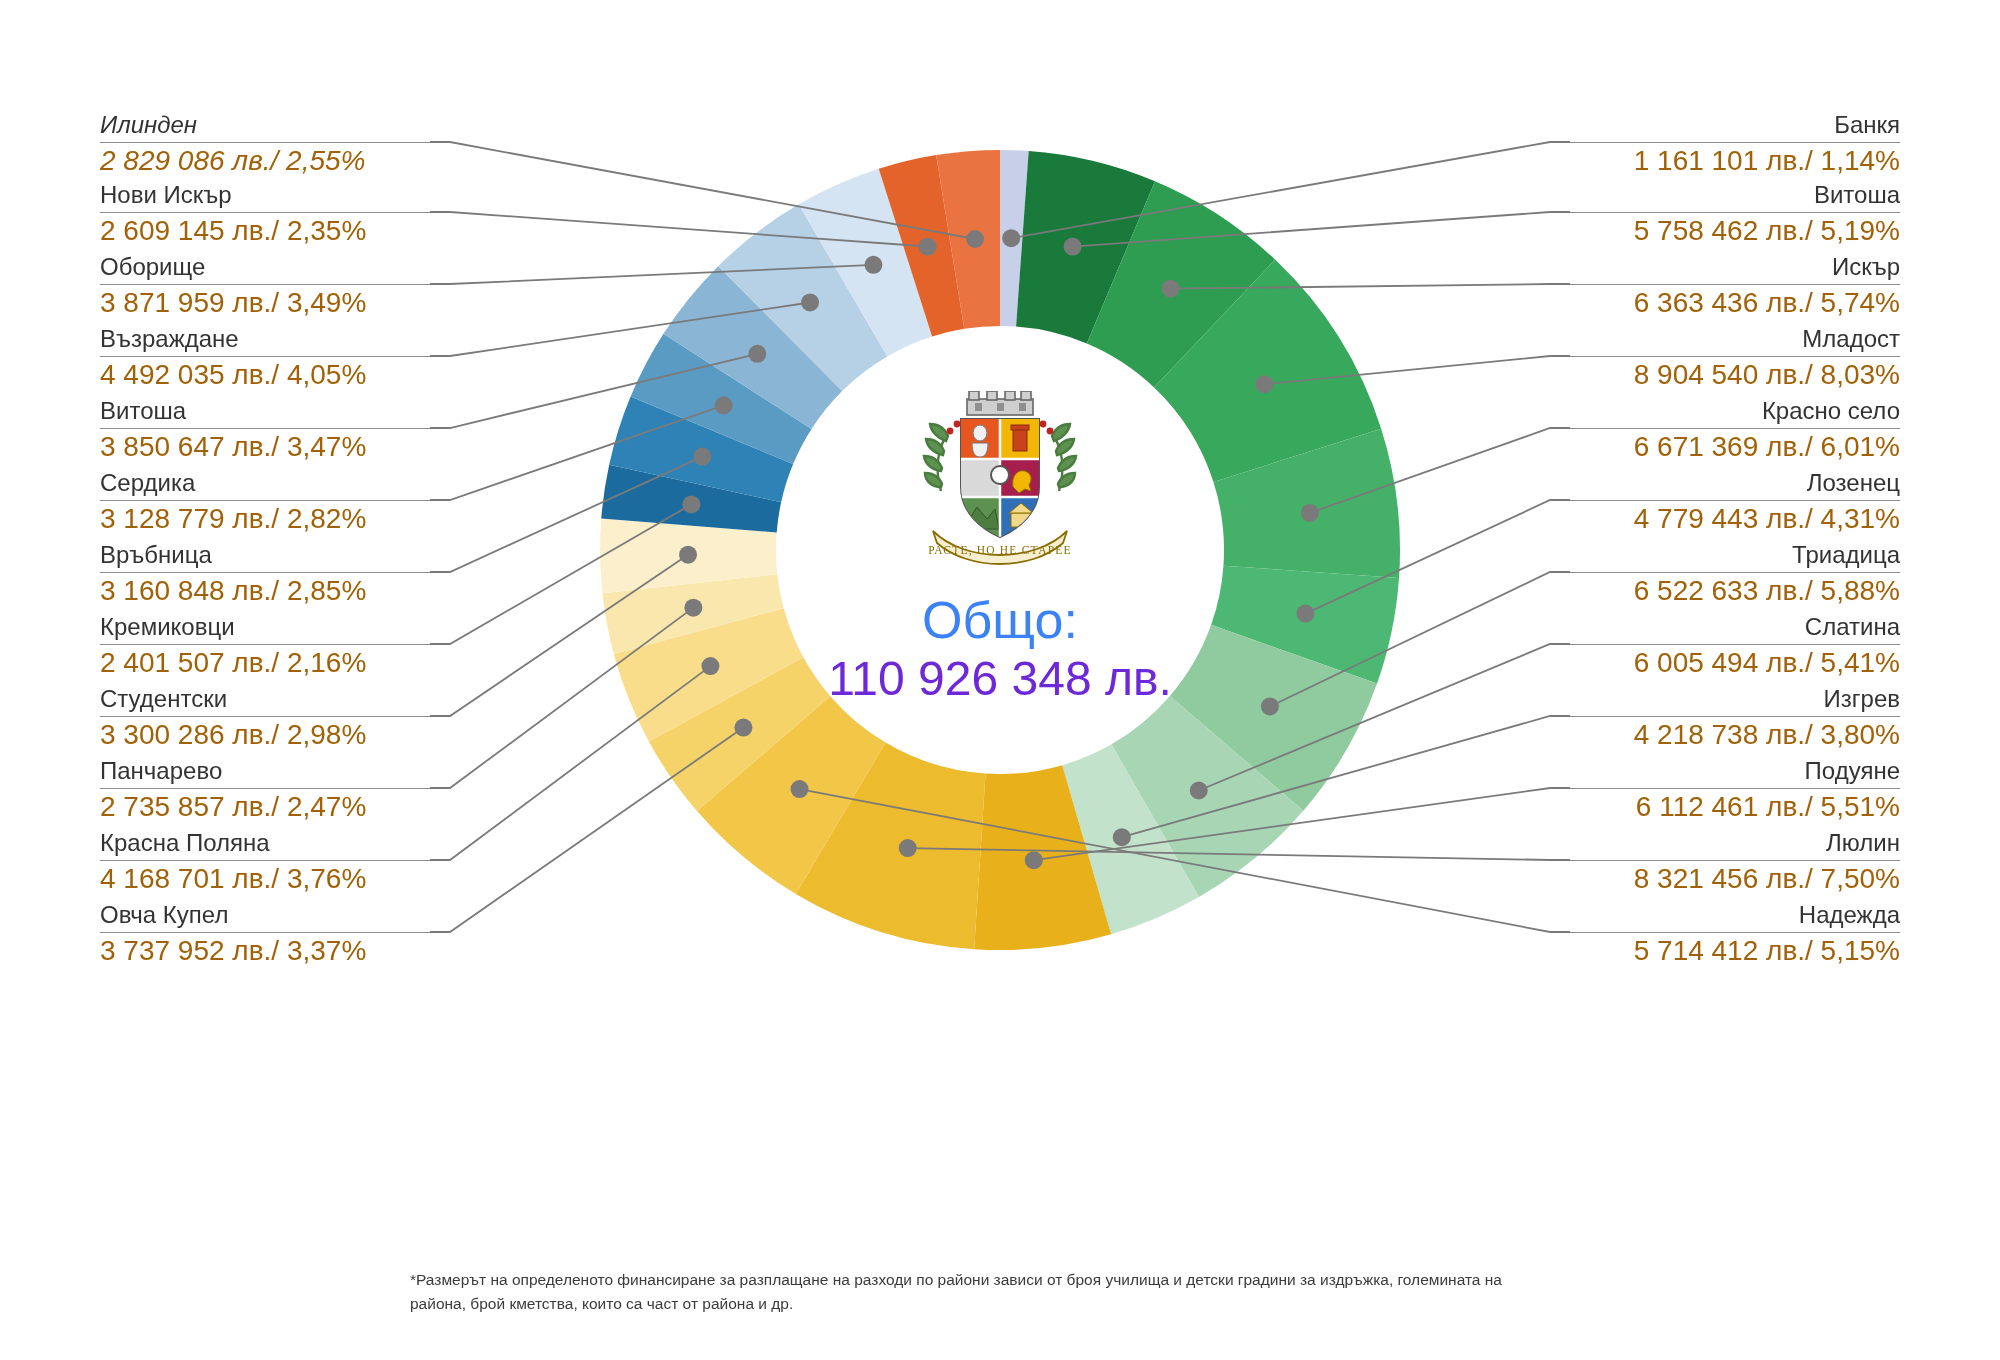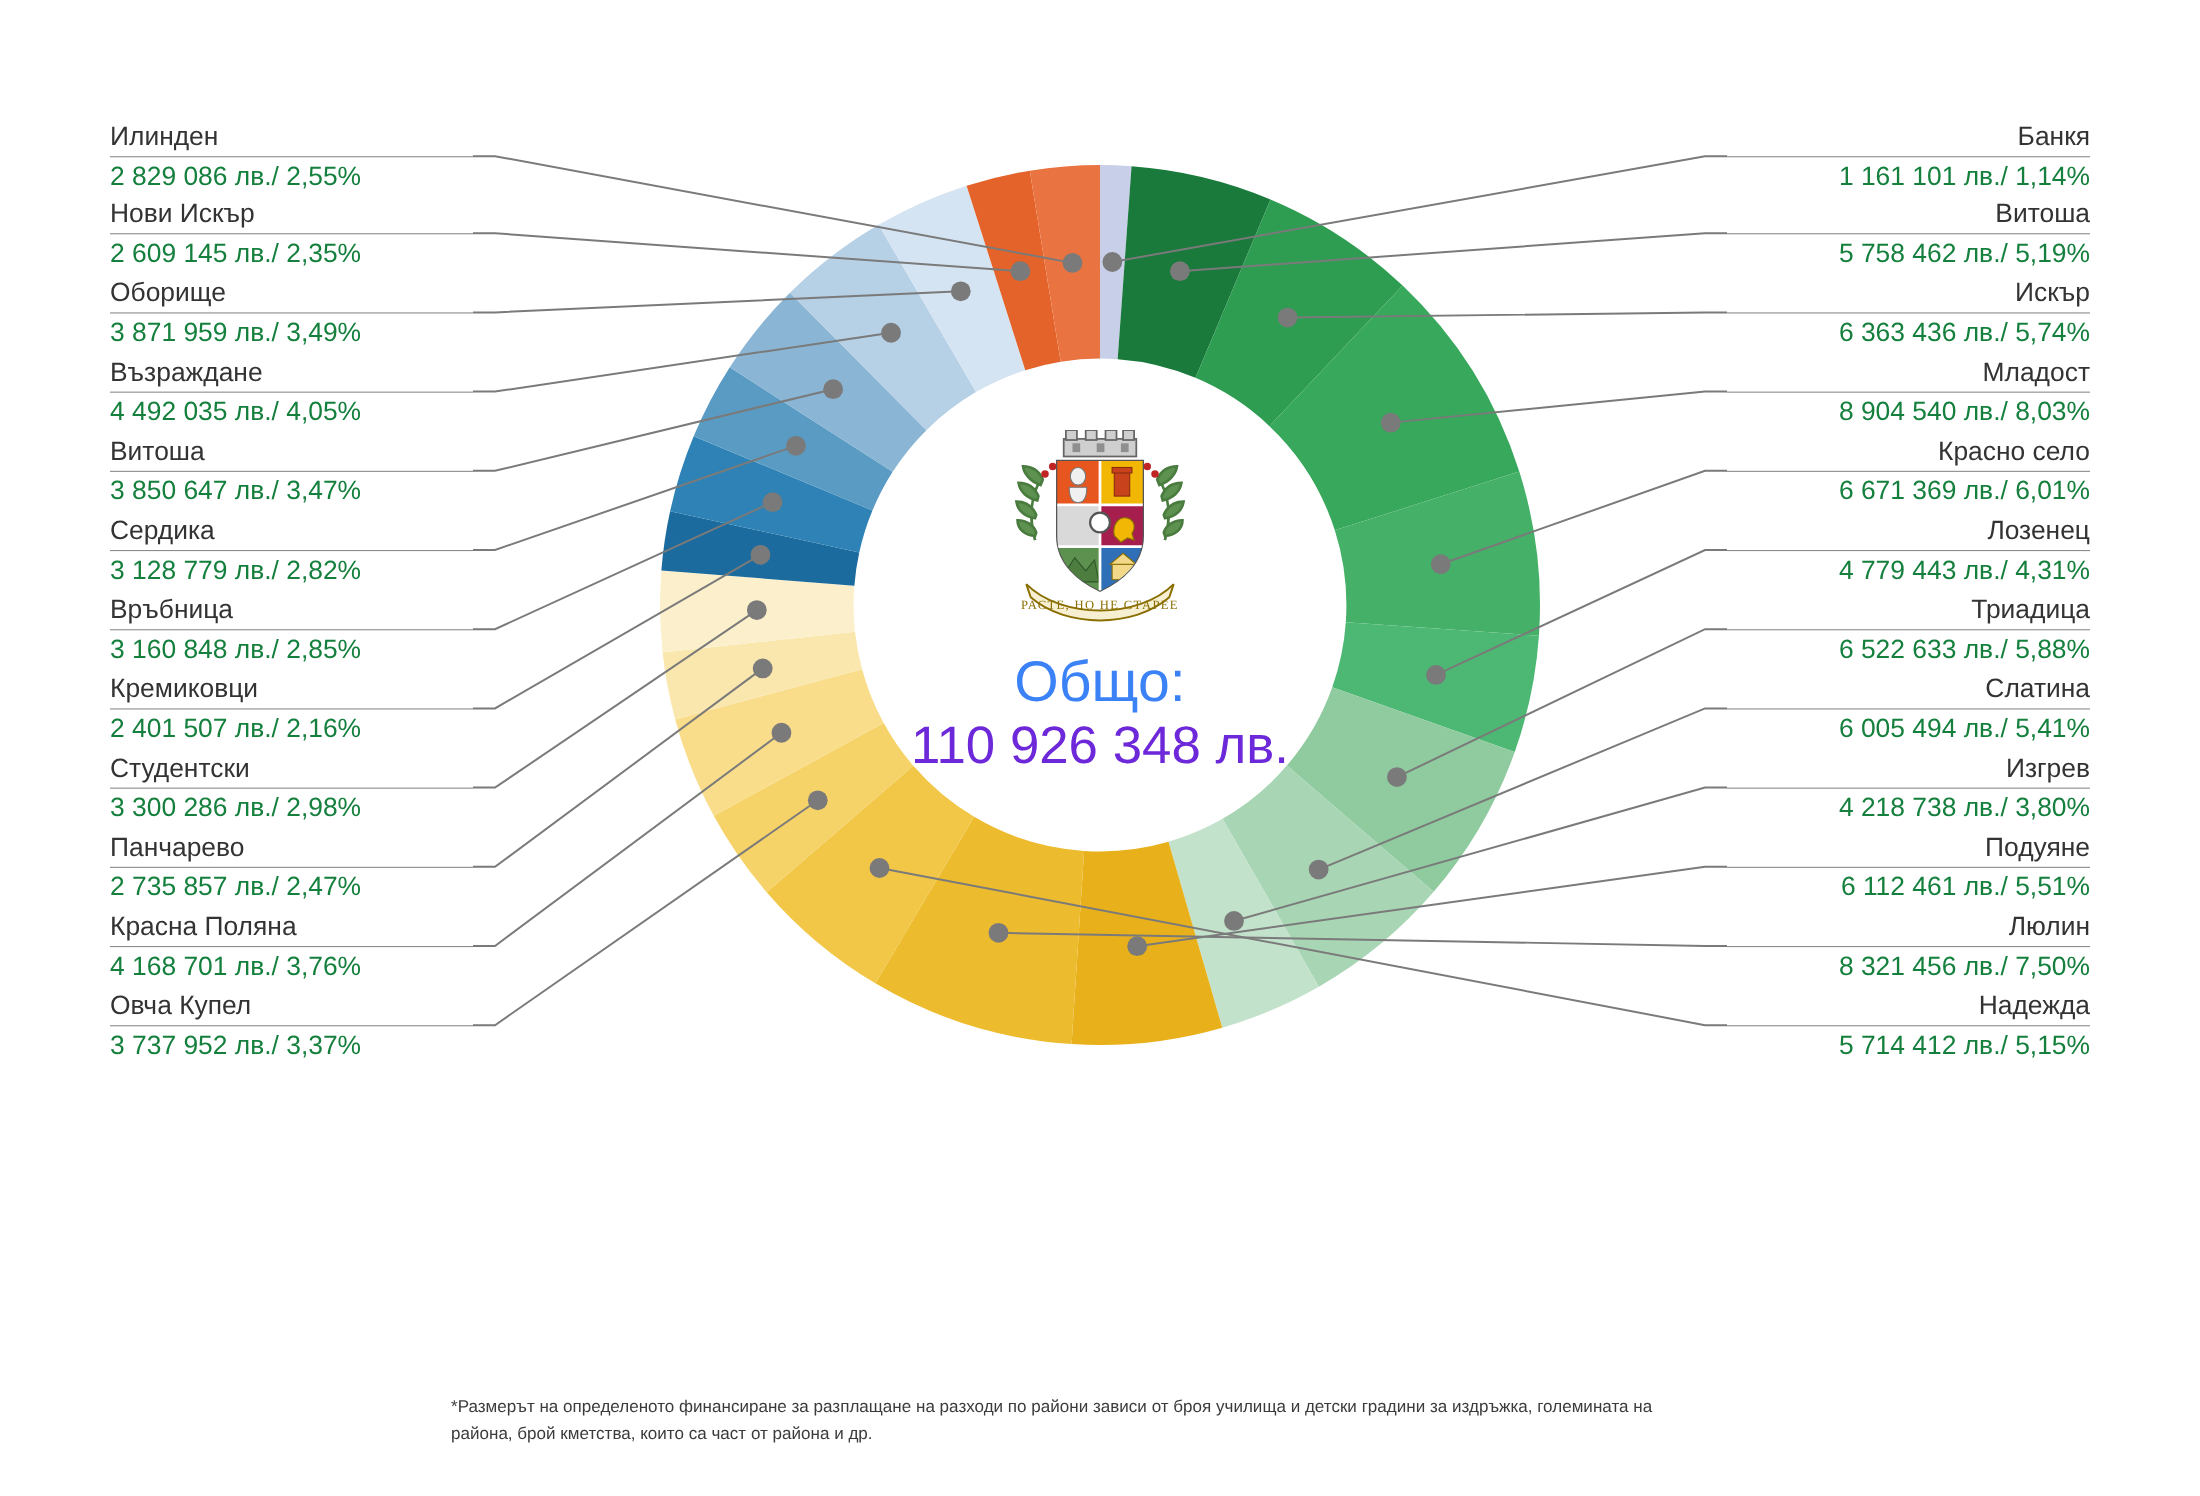--- a/index.html
+++ b/index.html
@@ -22,21 +22,21 @@
   .lbl { position:absolute; width:330px; }
   .labels.left  .lbl { left:0;  text-align:left;  }
   .labels.right .lbl { right:0; text-align:right; }
 
   .lbl .name {
     font-size:24px; color:#333333; line-height:30px; white-space:nowrap;
     font-family:"Liberation Sans", sans-serif;
   }
   .lbl .rule { height:0; border-top:1.6px solid #8c8c8c; margin:2px 0 3px 0; }
   .lbl .val {
-    font-size:24px; color:#15803d; line-height:30px; white-space:nowrap;
+    font-size:28px; color:#a16207; line-height:30px; white-space:nowrap;
     font-weight:normal;
   }
 
   
   #chart { position:absolute; left:430px; top:70px; width:1140px; height:960px; }
   #chart svg { display:block; }
 
   
   .center-wrap {
     position:absolute; left:0; top:0; width:1140px; height:960px;
@@ -55,21 +55,21 @@
   
   .coa { margin-bottom:26px; }
 </style>
 </head>
 <body>
 
 <div id="root">
 
 
   <div class="labels left" id="left-col">
-      <div class="lbl" style="top: 110px;">
+      <div class="lbl" style="top: 110px; font-style: italic;">
         <div class="name">Илинден</div>
         <div class="rule"></div>
         <div class="val">2 829 086 лв./ 2,55%</div>
       </div>
       <div class="lbl" style="top: 180px;">
         <div class="name">Нови Искър</div>
         <div class="rule"></div>
         <div class="val">2 609 145 лв./ 2,35%</div>
       </div>
       <div class="lbl" style="top: 252px;">

